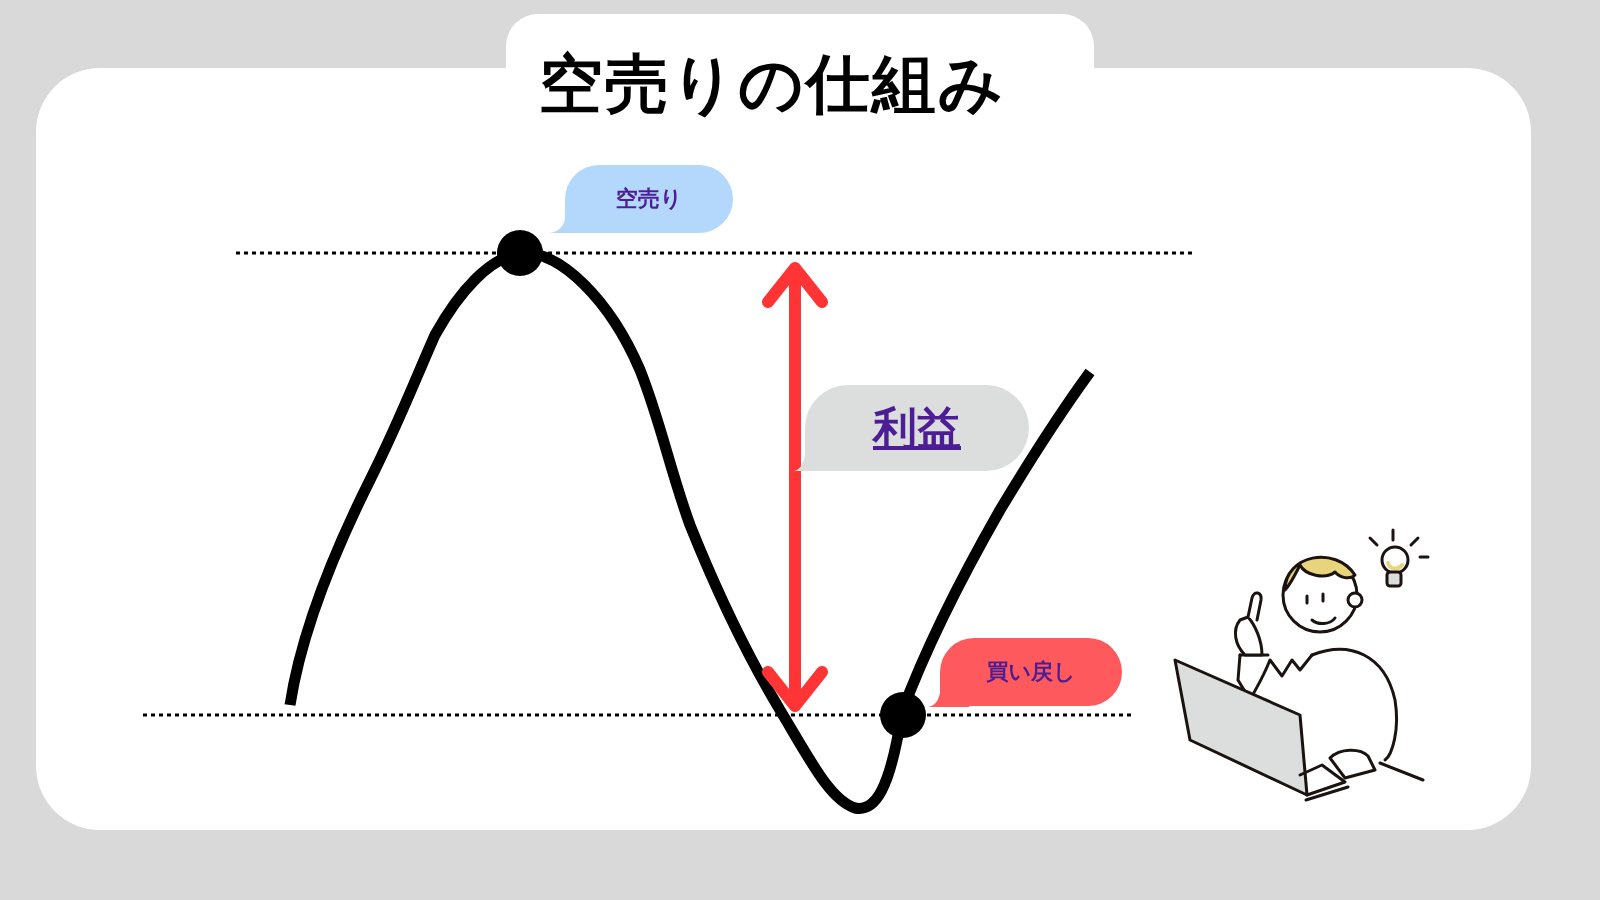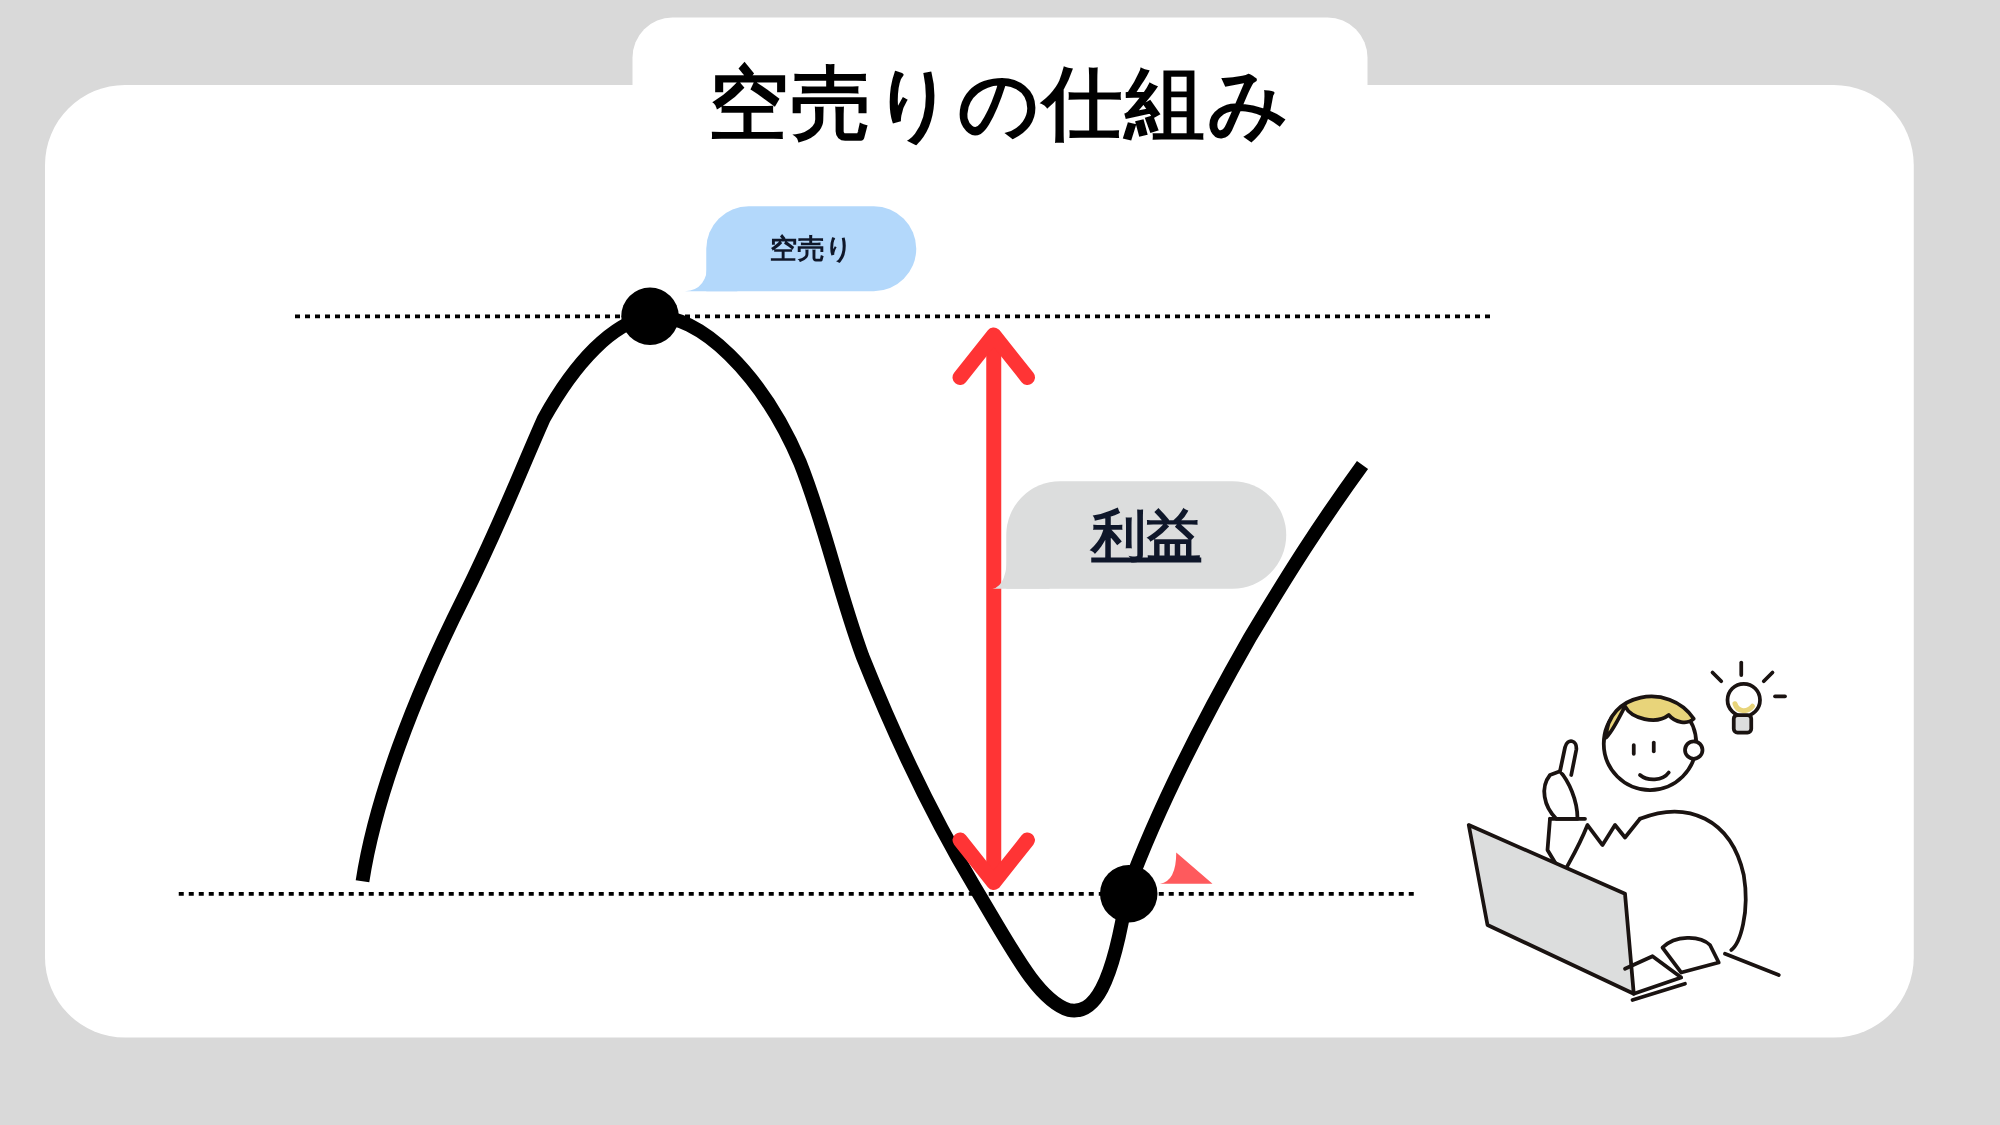--- a/index.html
+++ b/index.html
@@ -30,42 +30,42 @@
       position: absolute;
       left: 506px;
       top: 14px;
       width: 588px;
       height: 120px;
       background: #ffffff;
       border-radius: 32px 32px 0 0;
     }
     .title {
       position: absolute;
-      left: 506px;
+      left: 478px;
       top: 34px;
       width: 588px;
       text-align: center;
       font-size: 64px;
       font-weight: bold;
       color: #000000;
       letter-spacing: 2px;
       line-height: 100px;
     }
     svg.diagram {
       position: absolute;
       left: 0;
       top: 0;
     }
     .bubble {
       position: absolute;
       display: flex;
       align-items: center;
       justify-content: center;
       font-weight: bold;
-      color: #0f172a;
+      color: #4c1d95;
     }
     .bubble-sell {
       left: 565px;
       top: 165px;
       width: 168px;
       height: 68px;
       border-radius: 34px 34px 34px 0;
       background: #b3d8fb;
       font-size: 22px;
     }
@@ -165,14 +165,17 @@
       <line x1="1420" y1="557" x2="1428" y2="557"></line>
     </g>
   </svg>
 
   <div class="bubble bubble-sell">
     <span>空売り</span>
   </div>
   <div class="bubble bubble-profit">
     <span>利益</span>
   </div>
+  <div class="bubble bubble-buyback">
+    <span>買い戻し</span>
+  </div>
 
 </div>
 
 </body></html>

